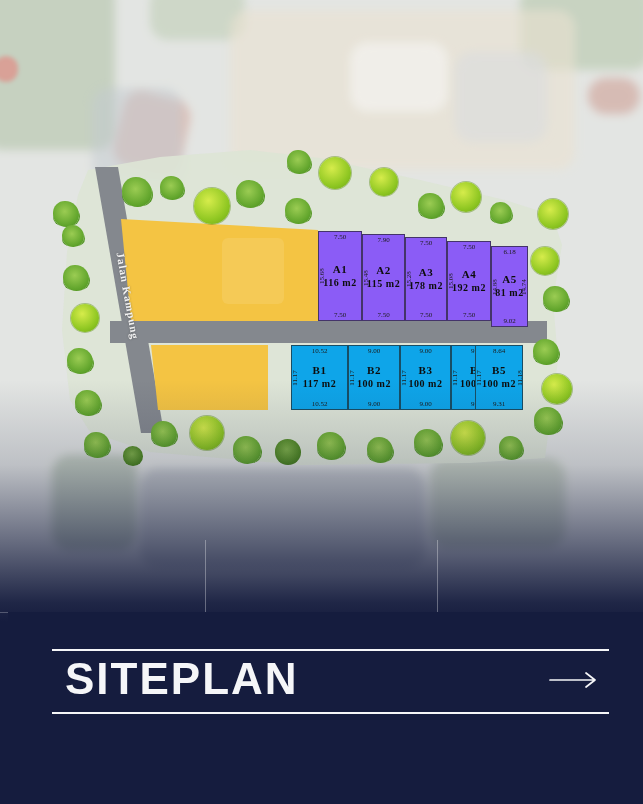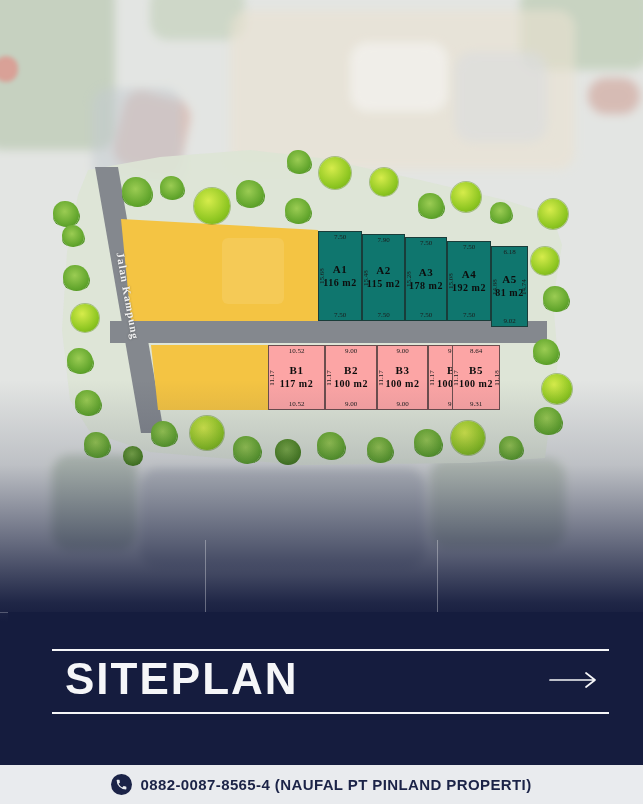--- a/index.html
+++ b/index.html
@@ -24,22 +24,22 @@
     font-family:"Liberation Serif",serif;font-weight:bold;font-size:13px;color:#fff;
     text-shadow:0 1px 2px rgba(40,40,40,.7);letter-spacing:.5px;}
   .yellow1{left:0;top:0;width:643px;height:622px;background:#f4c443;
     clip-path:polygon(121px 219px,318px 230px,318px 321px,131px 321px);}
   .yellow2{left:0;top:0;width:643px;height:622px;background:#f4c443;
     clip-path:polygon(151px 345px,268px 345px,268px 410px,158px 410px);}
   .wmark{left:222px;top:238px;width:62px;height:66px;background:rgba(255,255,255,.10);border-radius:6px;}
   
   .plot{position:absolute;box-sizing:border-box;border:1px solid rgba(30,30,30,.65);
     display:flex;align-items:center;justify-content:center;}
-  .plot-a{background:#0f766e;align-items:center;}
-  .plot-b{background:#fca5a5;}
+  .plot-a{background:#8b5cf6;align-items:center;}
+  .plot-b{background:#0ea5e9;margin-left:23px;}
   .plot .lbl{text-align:center;font-family:"Liberation Serif",serif;font-weight:bold;color:#0d0d0d;line-height:1.25;}
   .plot .lbl .pid{font-size:11px;display:block;letter-spacing:.5px;}
   .plot .lbl .par{font-size:10px;display:block;letter-spacing:.5px;}
   .dim{position:absolute;font-family:"Liberation Serif",serif;font-size:7px;color:#1c1c1c;white-space:nowrap;}
   .dim.t{top:1px;left:50%;transform:translateX(-50%);}
   .dim.bm{bottom:1px;left:50%;transform:translateX(-50%);}
   .dim.s{left:1px;top:50%;transform:translate(-38%,-50%) rotate(-90deg);}
   .dim.sr{right:1px;top:50%;transform:translate(38%,-50%) rotate(-90deg);}
   
   .tree{position:absolute;border-radius:50%;}
@@ -237,22 +237,14 @@
     <div class="rule r1"></div>
     <div class="f-title">SITEPLAN</div>
     <div class="f-arrow">
       <svg width="52" height="24" viewBox="0 0 52 24">
         <path d="M2 12 H46 M38 5 l9 7 -9 7" stroke="#f5f6f8" stroke-width="1.7" fill="none" stroke-linecap="round" stroke-linejoin="round"></path>
       </svg>
     </div>
     <div class="rule r2"></div>
   </div>
 
-  <div class="bar">
-    <span class="ph-ic">
-      <svg width="13" height="13" viewBox="0 0 24 24">
-        <path fill="#e9ebee" d="M6.62 10.79a15.05 15.05 0 0 0 6.59 6.59l2.2-2.2a1 1 0 0 1 1.01-.24 11.36 11.36 0 0 0 3.58.57 1 1 0 0 1 1 1V20a1 1 0 0 1-1 1A17 17 0 0 1 3 4a1 1 0 0 1 1-1h3.5a1 1 0 0 1 1 1 11.36 11.36 0 0 0 .57 3.58 1 1 0 0 1-.25 1.01z"></path>
-      </svg>
-    </span>
-    <span class="txt">0882-0087-8565-4 (NAUFAL PT PINLAND PROPERTI)</span>
-  </div>
 
 </div>
 
 </body></html>

